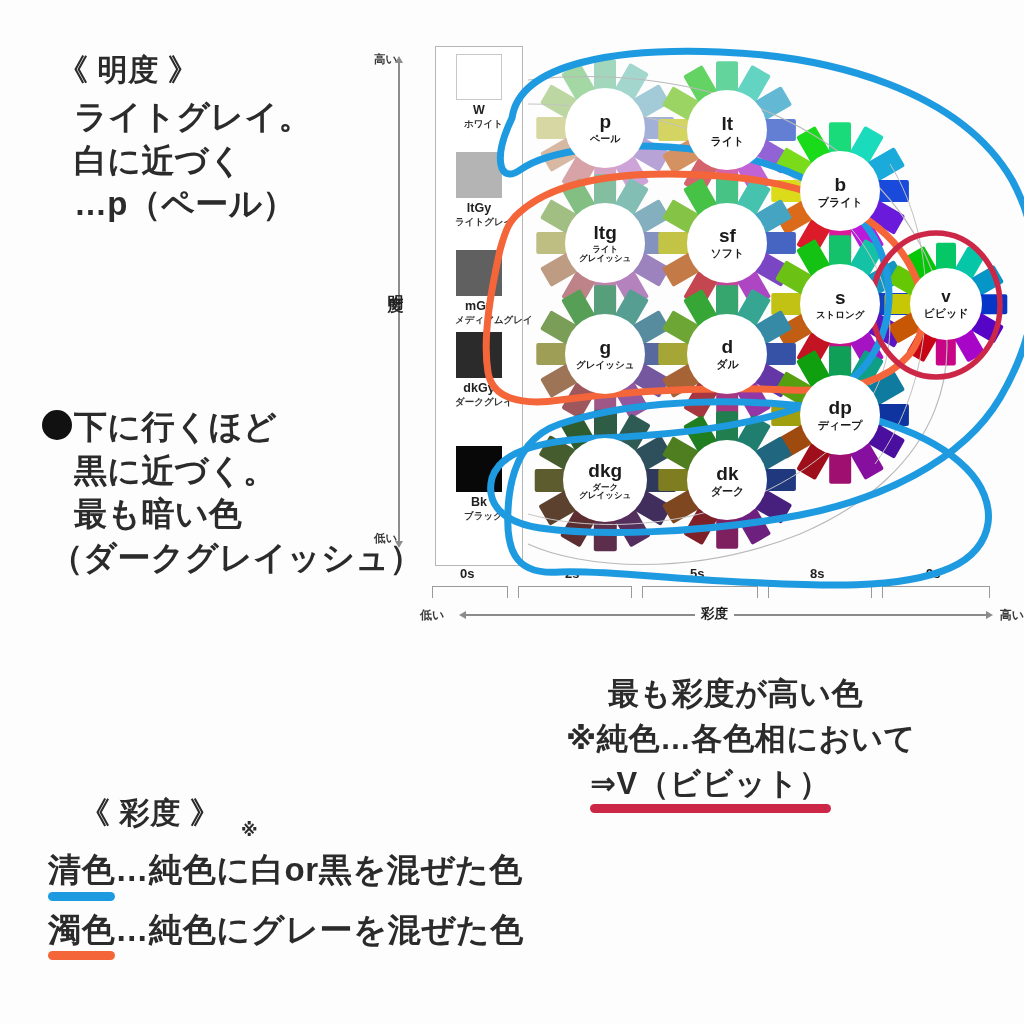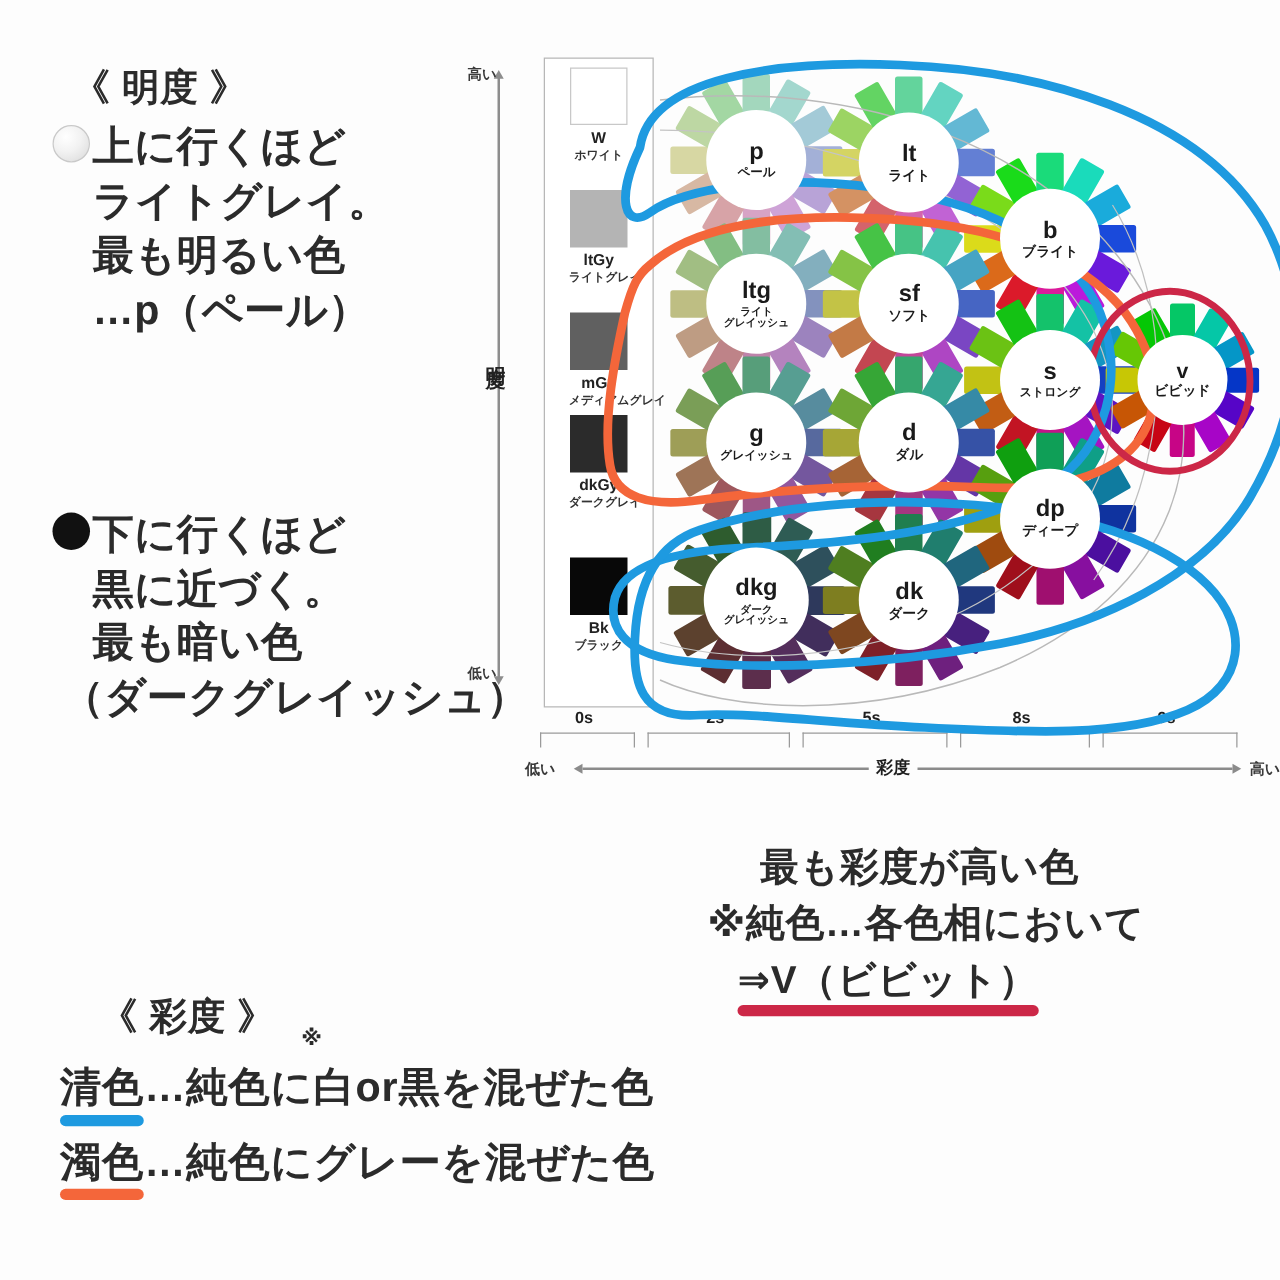--- a/index.html
+++ b/index.html
@@ -32,21 +32,21 @@
 
   
   #diagram{position:absolute;left:420px;top:44px;width:604px;height:570px;}
   .gframe{
     position:absolute;left:15px;top:2px;width:88px;height:520px;
     border:1.5px solid #b7b7b7;background:#fff;box-sizing:border-box;
   }
   .gswatch{position:absolute;left:35px;width:48px;}
   .gswatch .sw{width:46px;height:46px;margin:0 auto;box-sizing:border-box;}
   .gswatch .abbr{text-align:center;font-size:12.5px;font-weight:bold;color:#222;margin-top:3px;}
-  .gswatch .kana{text-align:center;font-size:9.5px;font-weight:bold;color:#333;margin-top:1px;white-space:nowrap;}
+  .gswatch .kana{text-align:right;font-size:9.5px;font-weight:bold;color:#333;margin-top:1px;white-space:nowrap;}
 
   .axis-v{position:absolute;left:-22px;top:18px;height:480px;width:2px;background:#8d8d8d;}
   .axis-v:before,.axis-v:after{content:"";position:absolute;left:-3px;border-left:4px solid transparent;border-right:4px solid transparent;}
   .axis-v:before{top:-6px;border-bottom:7px solid #8d8d8d;}
   .axis-v:after{bottom:-6px;border-top:7px solid #8d8d8d;}
   .vtext{position:absolute;font-size:11.5px;color:#3a3a3a;font-weight:bold;white-space:nowrap;}
   .vlabel{position:absolute;left:-34px;top:225px;font-size:16px;font-weight:bold;color:#222;line-height:1.05;width:18px;text-align:center;}
 
   .wheel{position:absolute;width:0;height:0;}
   .hub{
@@ -74,26 +74,22 @@
   .anno{position:absolute;left:0;top:0;width:1024px;height:1024px;pointer-events:none;}
 </style>
 </head>
 <body>
 
 <div class="page">
 
   <div class="note heading" style="left:58px;top:50px;">《 明度 》</div>
 
   <div class="note" style="left:42px;top:95px;">
-    <div class="bullet-row">
-      <span class="dot white"></span>
-      <span class="line">上に行くほど</span>
-    </div>
     <div class="line indent">ライトグレイ。</div>
-    <div class="line indent">最も明るい色</div>
+    <div class="line indent">白に近づく</div>
     <div class="line indent">…p（ペール）</div>
   </div>
 
   <div class="note" style="left:42px;top:405px;">
     <div class="bullet-row">
       <span class="dot black"></span>
       <span class="line">下に行くほど</span>
     </div>
     <div class="line indent">黒に近づく。</div>
     <div class="line indent">最も暗い色</div>

